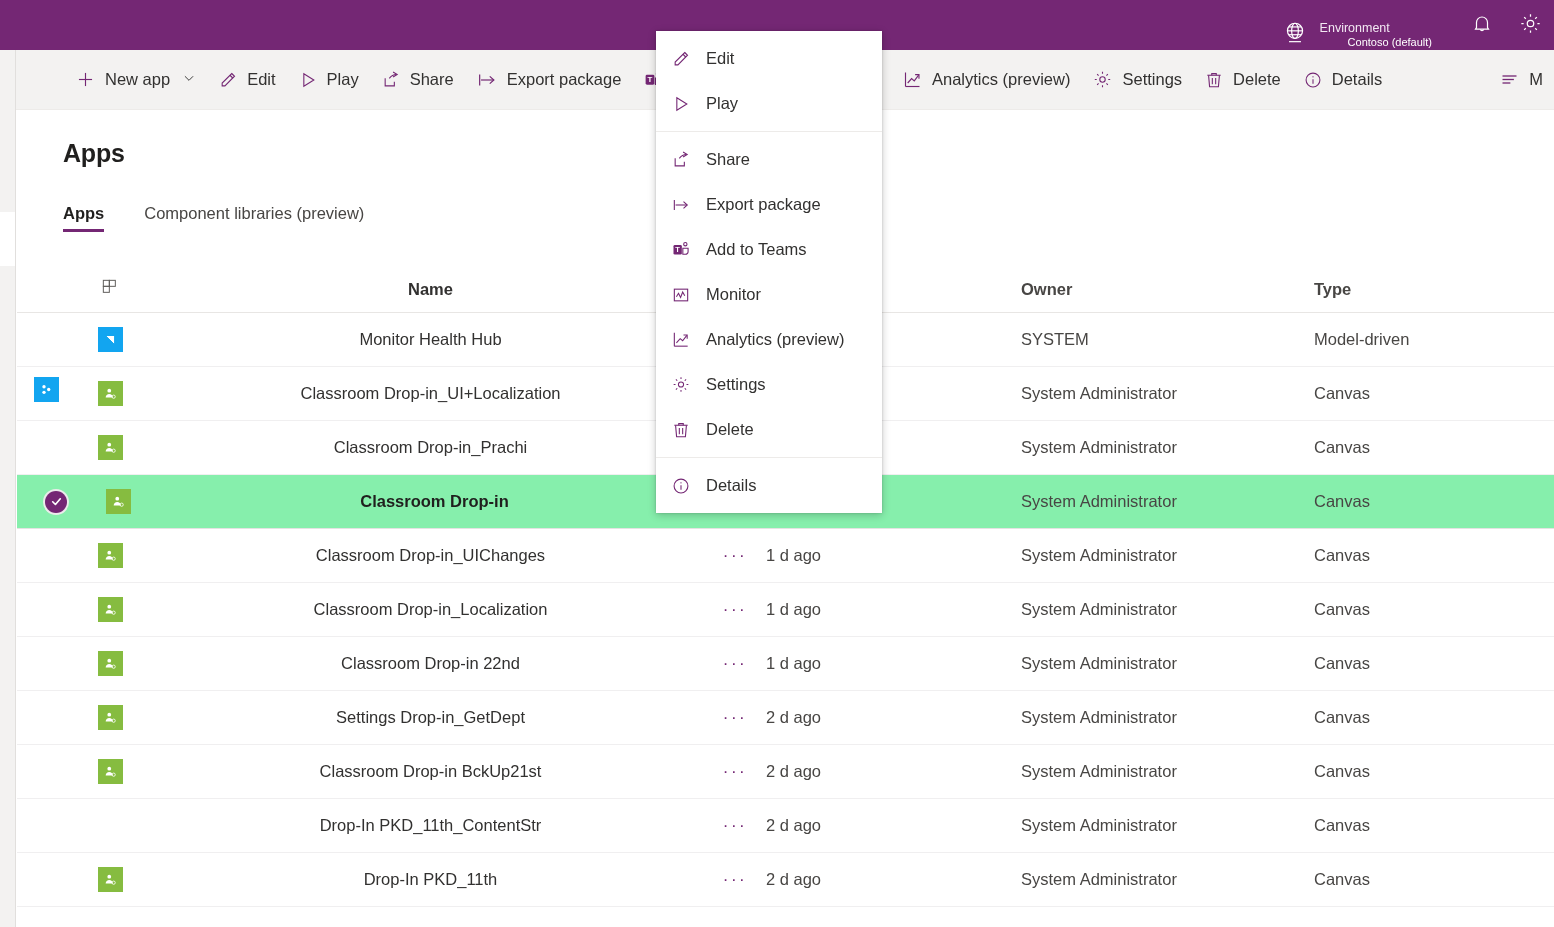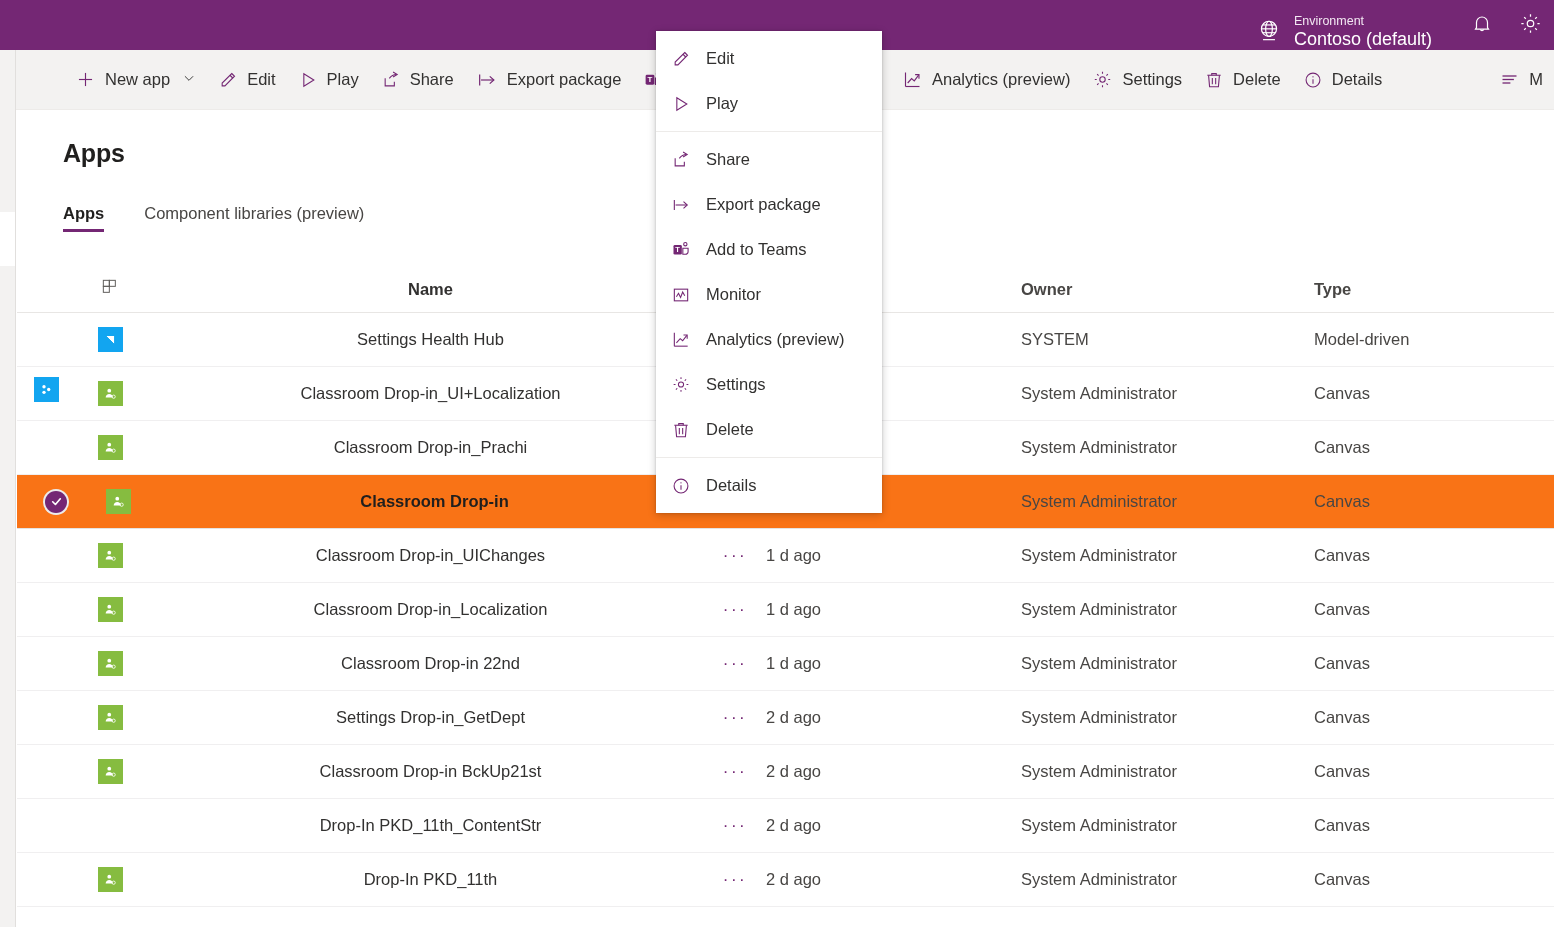--- a/index.html
+++ b/index.html
@@ -20,21 +20,21 @@
     display: flex; align-items: flex-end;
     color: #ffffff;
   }
   .topbar-spacer { flex: 1 1 auto; }
   .env-block {
     display: flex; align-items: center; gap: 12px;
     margin-right: 26px;
   }
   .env-text { line-height: 1.1; }
   .env-label { font-size: 12.5px; font-weight: 400; color: #f3e8f3; }
-  .env-value { font-size: 18px; font-weight: 400; color: #ffffff; margin-top: 1px; }
+  .env-value { font-size: 11px; font-weight: 400; color: #ffffff; margin-top: 1px; margin-left: 28px; }
   .top-icon-btn {
     width: 48px; height: 50px;
     display: flex; align-items: center; justify-content: center;
   }
 
   
   .cmdbar {
     position: absolute; top: 50px; left: 16px;
     width: 1538px; height: 60px;
     background: #f3f2f1;
@@ -103,21 +103,21 @@
     display: flex; align-items: center;
     height: 54px;
     border-bottom: 1px solid #f0eff0;
     font-size: 16.5px;
   }
   .row.header {
     height: 47px;
     border-bottom: 1px solid #e8e6e4;
     font-weight: 600; color: #201f1e;
   }
-  .row.selected { background: #f97316; border-bottom-color: #e4e3e2; padding-left: 8px; }
+  .row.selected { background: #86efac; border-bottom-color: #e4e3e2; padding-left: 8px; }
   .row.selected .c-name { font-weight: 700; color: #201f1e; }
 
   .c-check { width: 62px; flex: 0 0 62px; display: flex; justify-content: center; align-items: center; }
   .c-icon  { width: 62px; flex: 0 0 62px; display: flex; justify-content: center; align-items: center; }
   .c-name  { flex: 1 1 auto; padding-left: 16px; color: #323130; text-align: center; }
   .c-dots  { width: 62px; flex: 0 0 62px; text-align: center; color: #742774; letter-spacing: 2.5px; font-size: 17px; }
   .c-mod   { width: 255px; flex: 0 0 255px; color: #484644; }
   .c-owner { width: 293px; flex: 0 0 293px; color: #484644; }
   .c-type  { width: 240px; flex: 0 0 240px; color: #484644; }
   .row.header .c-name { padding-left: 16px; }
@@ -382,21 +382,21 @@
           
         </div>
         <div class="c-icon">
           <span class="applogo model">
               <svg width="14" height="14" viewBox="0 0 24 24" fill="none">
                 <path d="M5 5h14v14z" fill="#ffffff"></path>
                 <path d="M5 5l14 14" stroke="#12a5f0" stroke-width="1.6"></path>
               </svg>
             </span>
         </div>
-        <div class="c-name">Settings Health Hub</div>
+        <div class="c-name">Monitor Health Hub</div>
         <div class="c-dots">···</div>
         <div class="c-mod"></div>
         <div class="c-owner">SYSTEM</div>
         <div class="c-type">Model-driven</div>
       </div>
         <div class="row">
         <div class="c-check">
           
         </div>
         <div class="c-icon">

